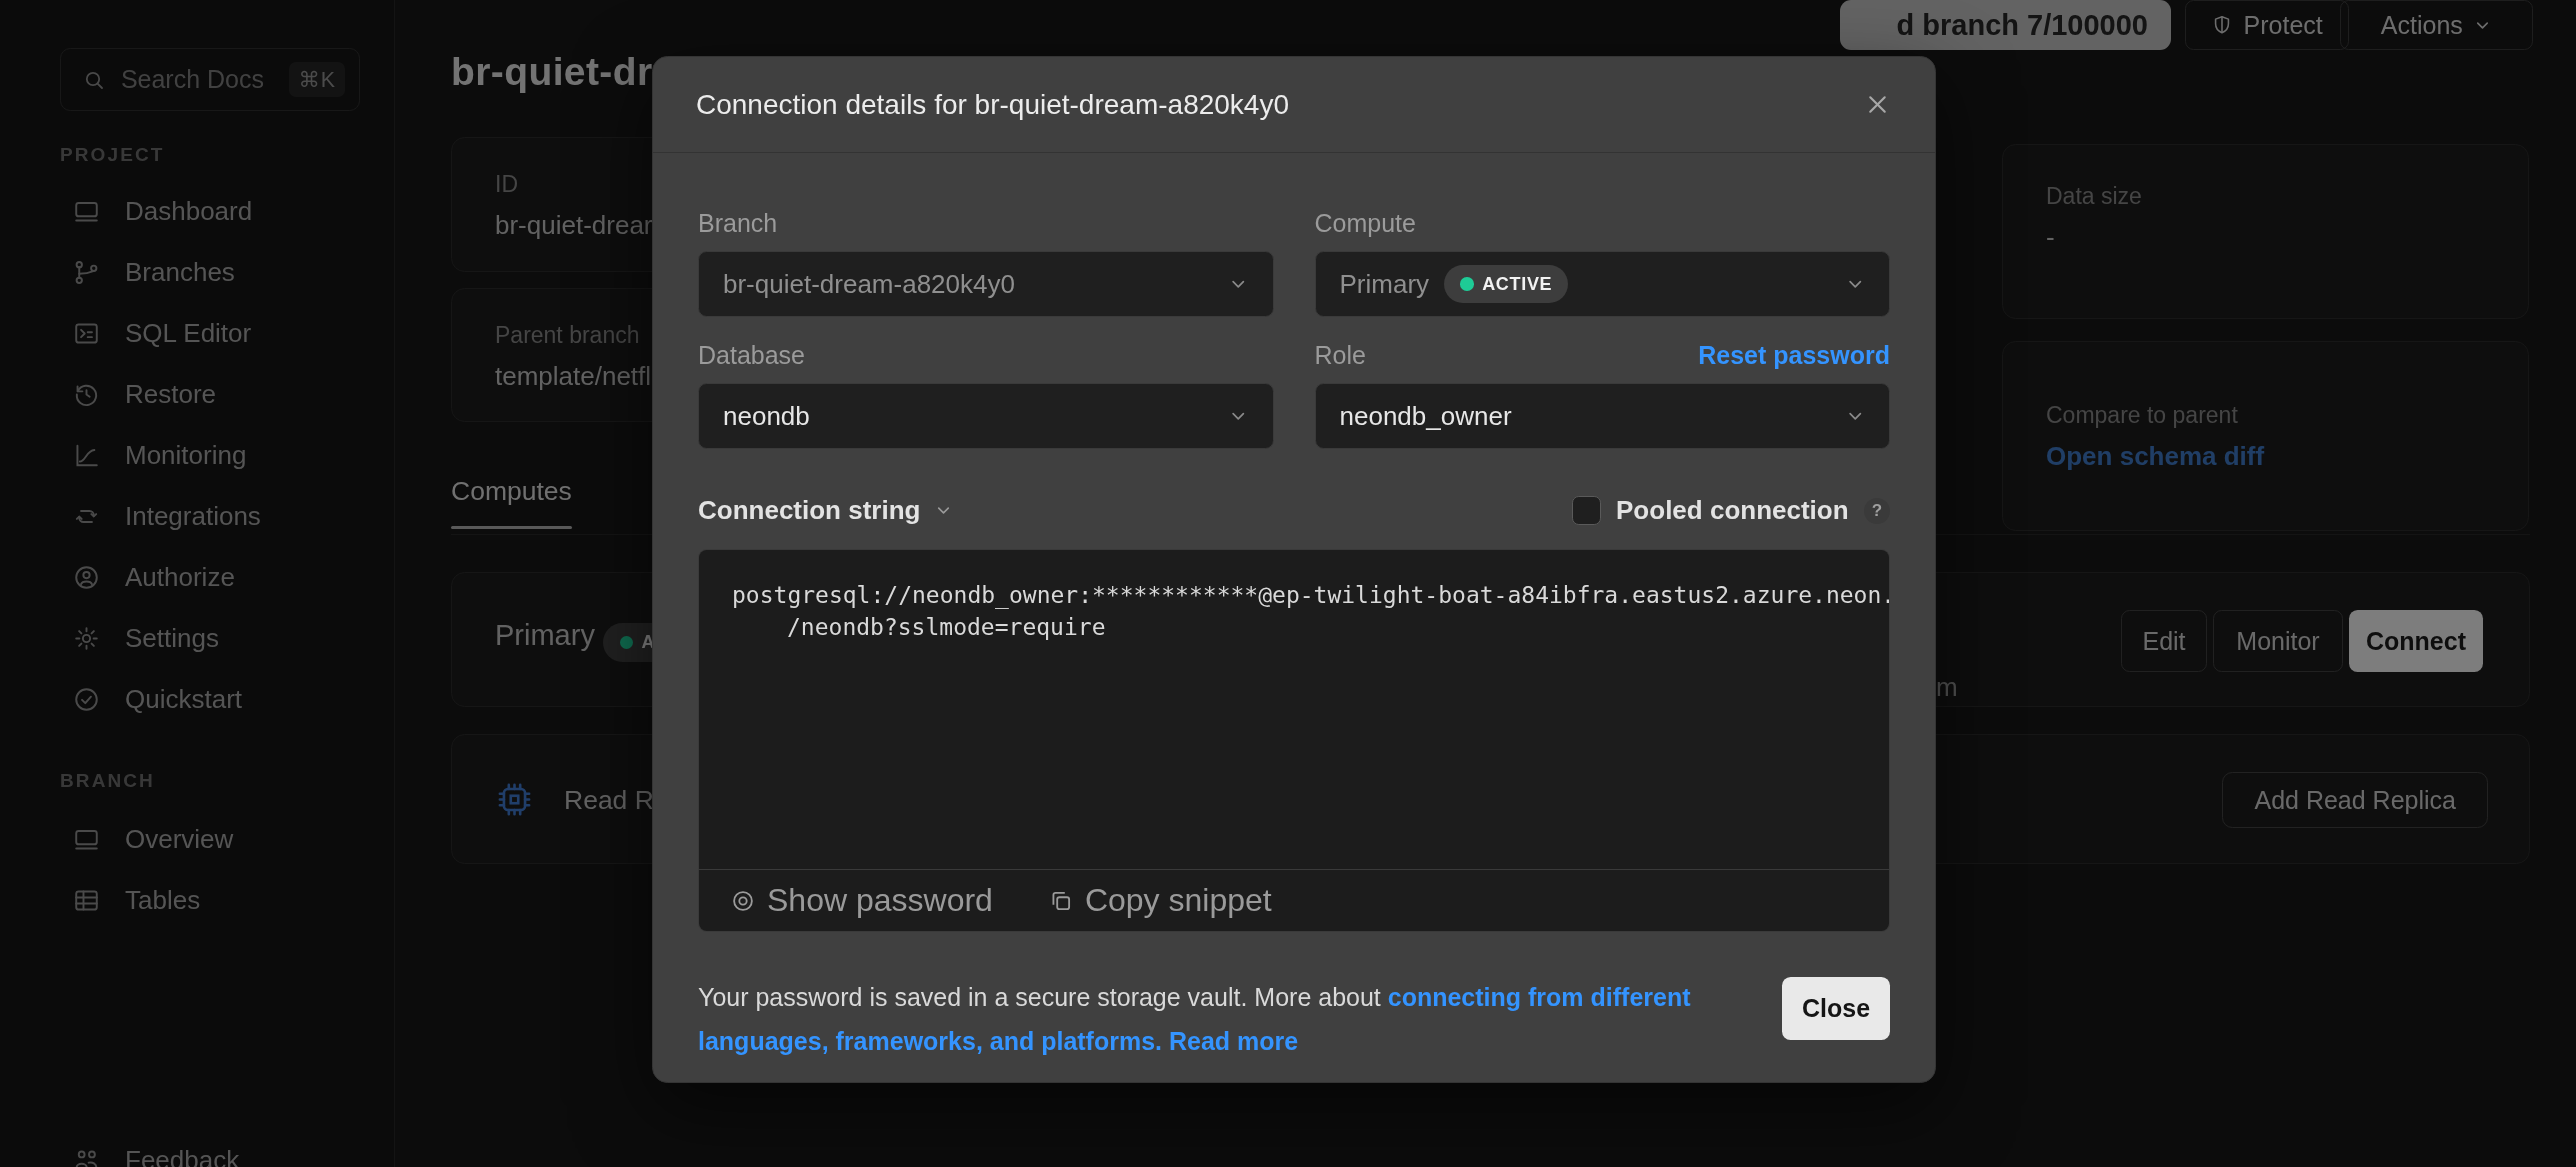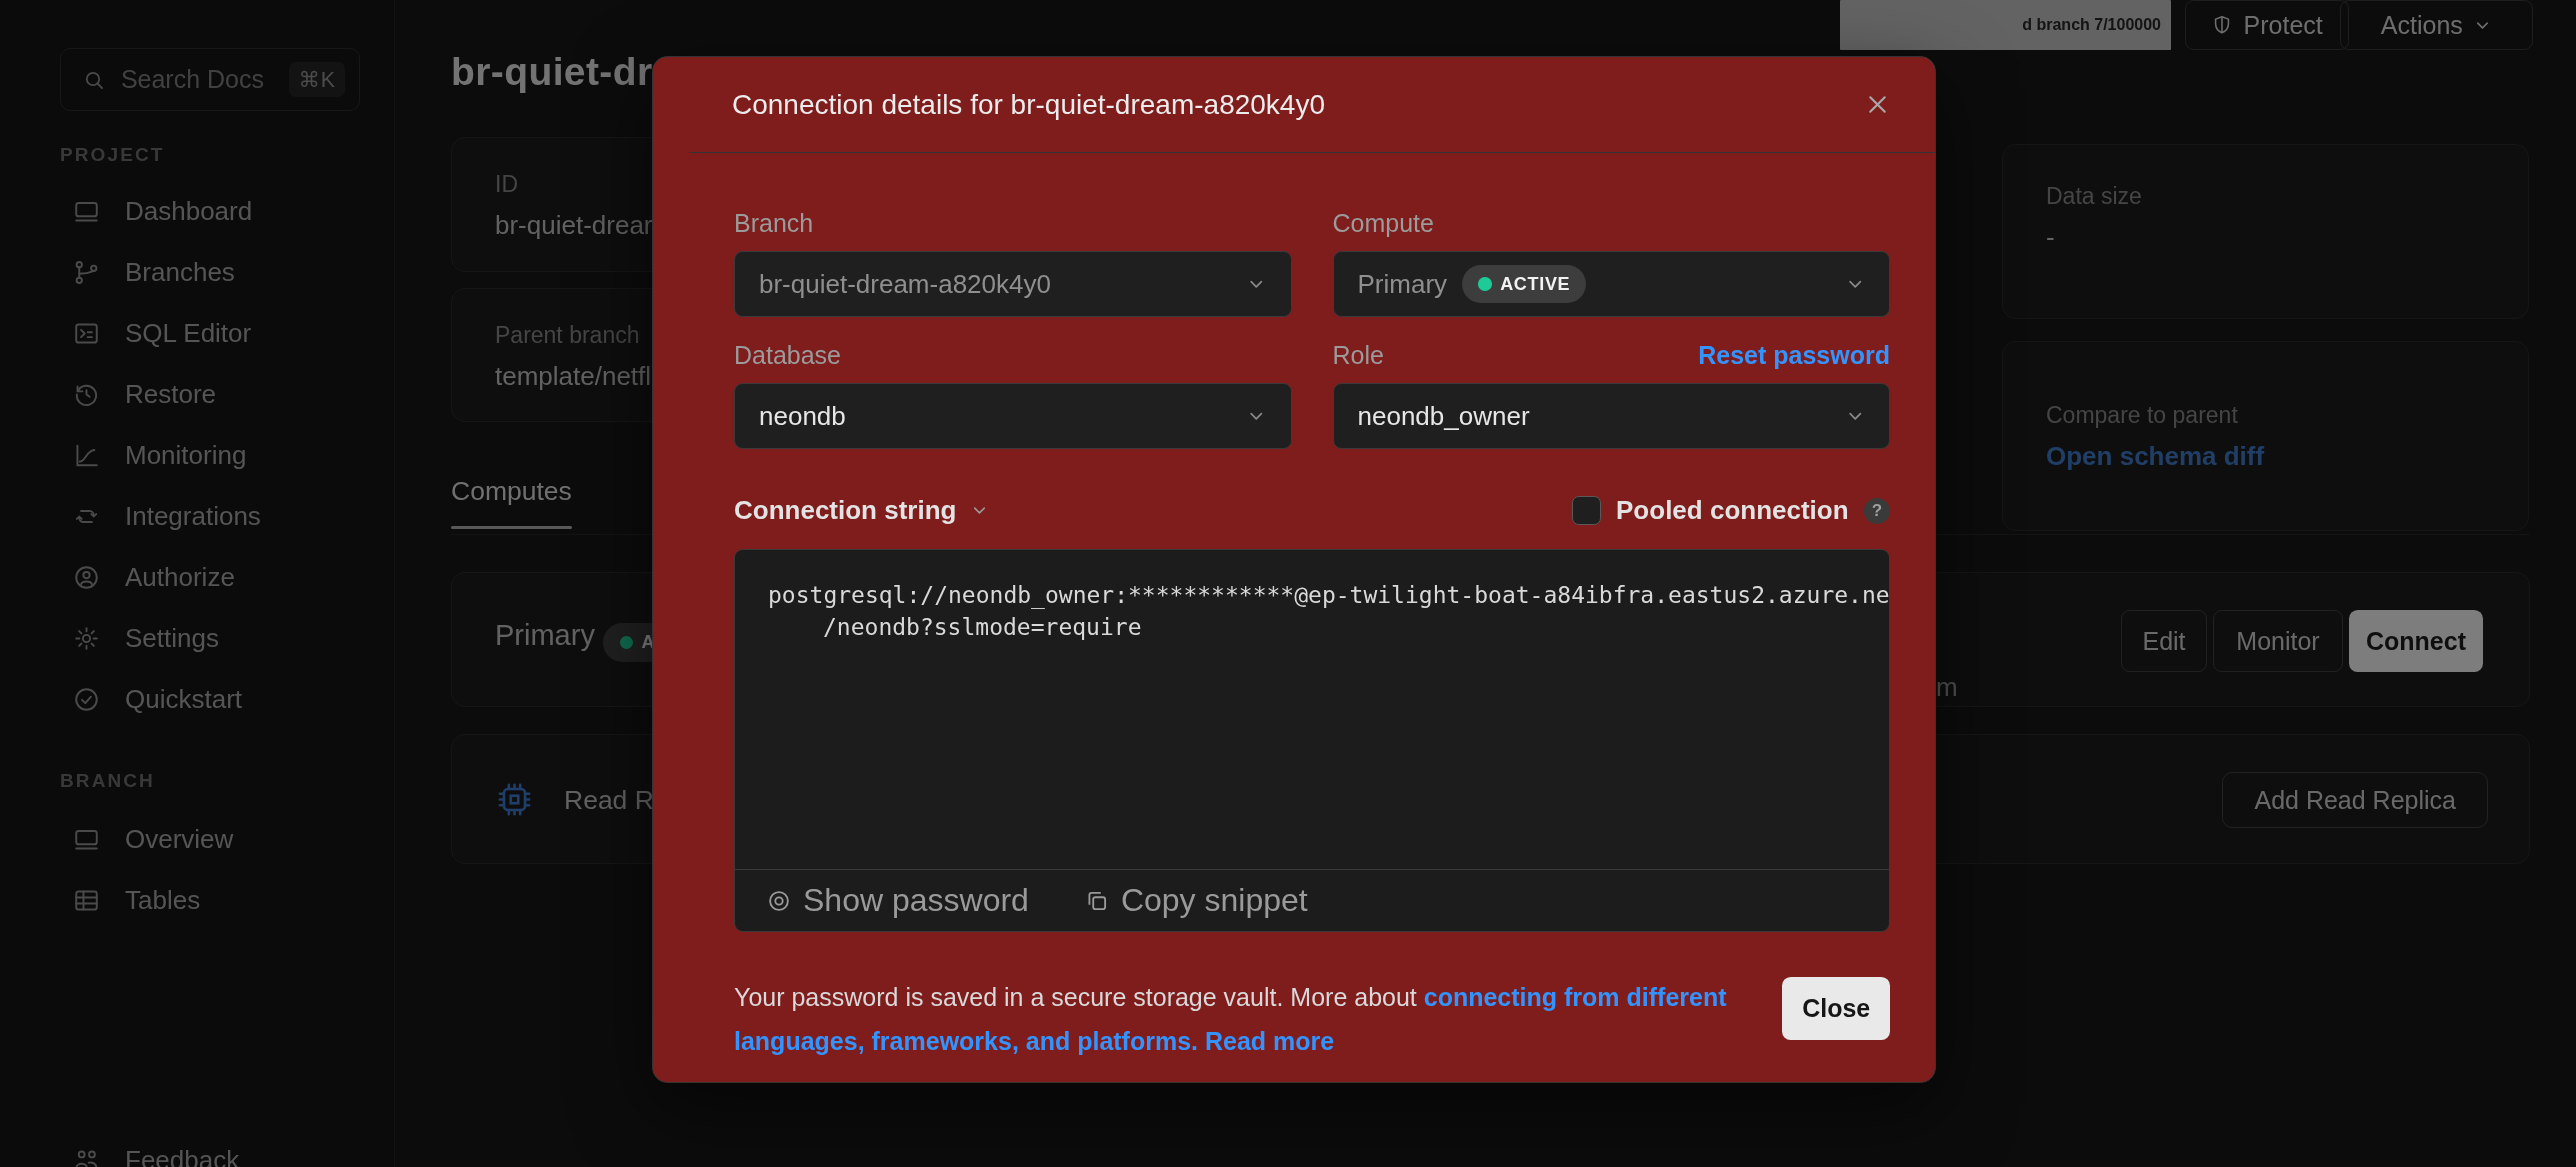--- a/index.html
+++ b/index.html
@@ -42,23 +42,23 @@
   .nav-item .nlabel { font-size:26px; }
 
   
   .main { position:absolute; left:396px; top:0; right:0; bottom:0; background:#171717; }
   .page-title {
     position:absolute; left:55px; top:50px; font-size:39px; font-weight:700;
     color:#d9d9d9; letter-spacing:0.4px; white-space:nowrap;
   }
   .btn-grey {
     position:absolute; right:405px; top:0; width:331px; height:50px;
-    background:#bcbcbc; color:#262626; border-radius:1px;
-    display:flex; align-items:center; justify-content:flex-end; padding-right:10px;
-    font-size:16px; font-weight:600; white-space:nowrap; overflow:hidden; cursor:pointer;
+    background:#bcbcbc; color:#262626; border-radius:11px;
+    display:flex; align-items:center; justify-content:flex-end; padding-right:23px;
+    font-size:29px; font-weight:600; white-space:nowrap; overflow:hidden; cursor:pointer;
   }
   .btn-outline {
     height:50px; border:0.9px solid #3a3a3a; border-radius:8.6px; background:transparent;
     color:#cfcfcf; font-size:25px; display:flex; align-items:center; justify-content:center;
     gap:10.3px; cursor:pointer;
   }
   .btn-protect { position:absolute; right:227px; top:0; width:164px; }
   .btn-actions { position:absolute; right:43px; top:0; width:193px; }
 
   .info-card {
@@ -109,23 +109,22 @@
   .btn-add-replica {
     position:absolute; right:41px; top:37px; height:56px; padding:0 31px;
     border:0.9px solid #414141; border-radius:10.3px; color:#c7c7c7; font-size:25px;
     display:flex; align-items:center; cursor:pointer; white-space:nowrap;
   }
 
   
   .overlay { position:absolute; inset:0; background:rgba(0,0,0,0.47); z-index:40; }
   .modal {
     position:absolute; left:652px; top:56px; width:1284px; height:1027px;
-    background:#7f1d1d; border:0.9px solid #343434; border-radius:15.4px; z-index:50;
+    background:#404040; border:0.9px solid #343434; border-radius:15.4px; z-index:50;
     box-shadow:0 26px 77px rgba(0,0,0,0.55);
-    padding-left:36px;
   }
   .m-header {
     height:96px; padding:0 43px; display:flex; align-items:center;
     justify-content:space-between; border-bottom:0.9px solid #333333;
   }
   .m-title { font-size:28px; font-weight:500; color:#ececec; }
   .m-close { width:29px; height:29px; color:#a8a8a8; cursor:pointer; }
   .m-body { padding:56px 45px 0; }
   .fgrid { display:grid; grid-template-columns:1fr 1fr; column-gap:41px; }
   .fcell { margin-bottom:24px; }

